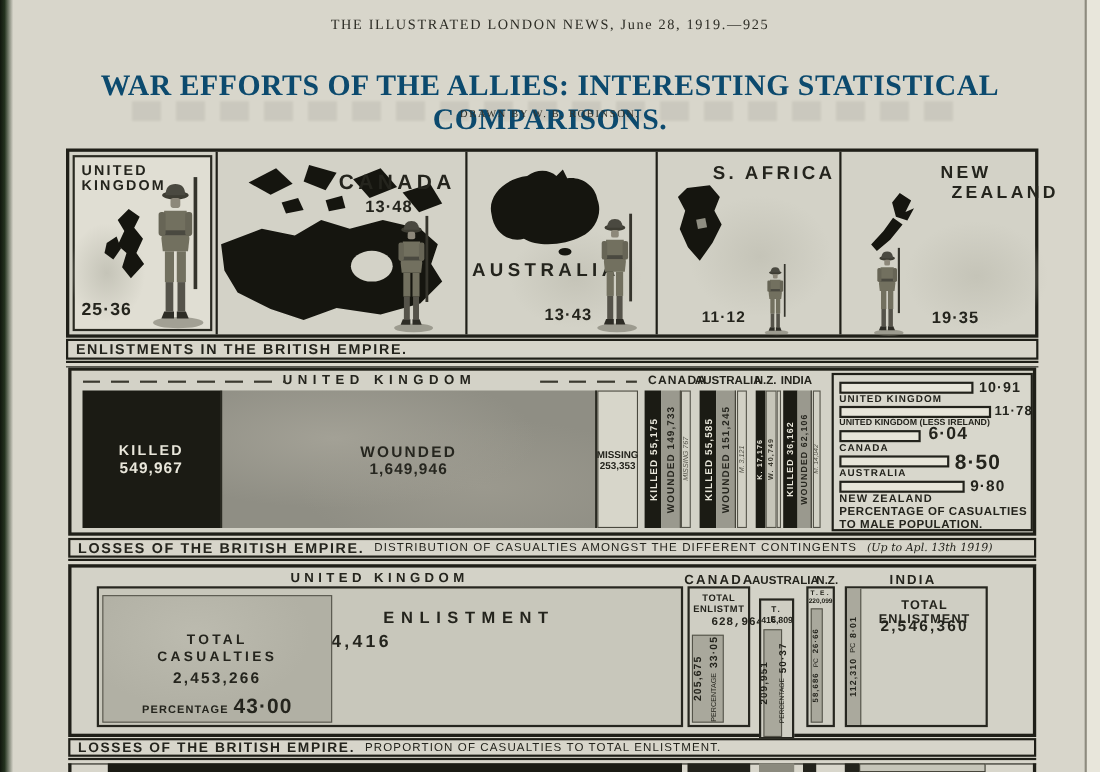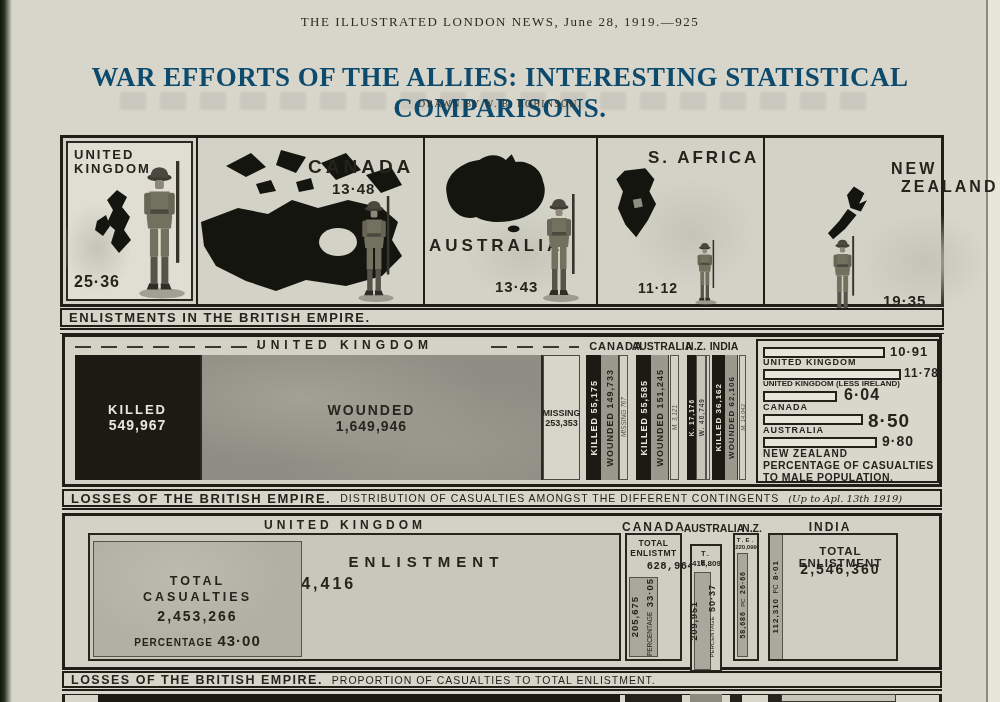--- a/index.html
+++ b/index.html
@@ -118,21 +118,21 @@
       <svg class="abs" style="left:12px;top:26px;" width="58" height="80" viewBox="0 0 70 90">
         <path d="M20,5 L45,2 L56,15 L50,30 L58,45 L48,65 L34,85 L21,70 L12,50 L18,30 L10,15 Z" fill="#15150f"></path>
         <path d="M30,40 L40,38 L42,48 L32,50 Z" fill="#8f8e82"></path>
       </svg>
       <svg class="abs" style="left:96px;top:102px;" width="28" height="66">
           <use href="#soldier"></use>
         </svg>
       <div class="abs num" style="left:42px;top:142px;font-size:14px;">11·12</div>
     </div>
 
-    <div class="abs" style="left:700px;top:14px;width:178px;height:196px;margin-left:36px;">
+    <div class="abs" style="left:700px;top:3px;width:178px;height:196px;">
       <div class="wash" style="left:60px;top:60px;width:130px;height:100px;"></div>
       <div class="abs hand" style="left:92px;top:8px;font-size:16px;line-height:1.15;letter-spacing:3px;">
         <div>NEW</div>
         <div style="margin-left:10px;">ZEALAND</div>
       </div>
       <svg class="abs" style="left:22px;top:32px;" width="52" height="62" viewBox="0 0 60 70">
         <path d="M38,2 L50,10 L44,22 L53,18 L46,31 L34,27 L30,12 Z" fill="#15150f"></path>
         <path d="M31,28 L41,35 L28,51 L14,63 L8,56 L21,42 Z" fill="#15150f"></path>
       </svg>
       <svg class="abs" style="left:28px;top:84px;" width="34" height="82">
@@ -254,21 +254,21 @@
       <div class="abs num" style="left:168px;top:40px;font-size:16px;letter-spacing:3px;">5,704,416</div>
 
       <div class="abs" style="left:3px;top:6px;width:209px;height:116px;background:radial-gradient(ellipse at 40% 30%,#bcbbaf 0%,rgba(0,0,0,0) 60%),#b1b0a4;border:1px solid #55544a;box-sizing:border-box;">
         <div class="abs hand" style="left:0;top:32px;width:100%;text-align:center;font-size:12.5px;line-height:1.25;letter-spacing:3px;">
           <div>TOTAL</div>
           <div>CASUALTIES</div>
         </div>
         <div class="abs num" style="left:0;top:66px;width:100%;text-align:center;font-size:14px;letter-spacing:2px;">2,453,266</div>
         <div class="abs" style="left:0;top:90px;width:100%;text-align:center;">
           <span class="hand" style="font-size:10px;letter-spacing:1px;">PERCENTAGE</span>
-          <span class="num" style="font-size:15px;text-align:center;">43·00</span>
+          <span class="num" style="font-size:19px;text-align:center;">43·00</span>
         </div>
       </div>
     </div>
 
     <div class="abs hand" style="left:556px;top:4px;width:66px;text-align:center;font-size:12px;letter-spacing:2px;">CANADA</div>
     <div class="abs" style="left:560px;top:17px;width:57px;height:128px;background:#cfcec3;border:2px solid #26261f;box-sizing:border-box;">
       <div class="abs hand" style="left:0;top:3px;width:100%;text-align:center;font-size:8.5px;line-height:1.2;letter-spacing:.5px;">
         <div>TOTAL</div>
         <div>ENLISTMT</div>
       </div>

